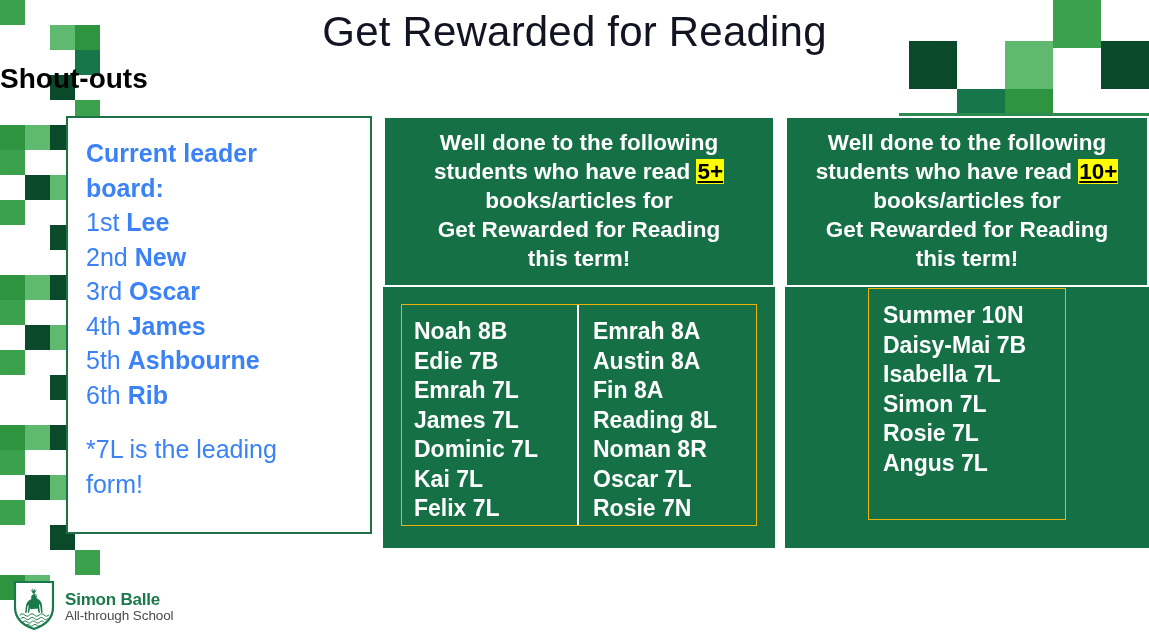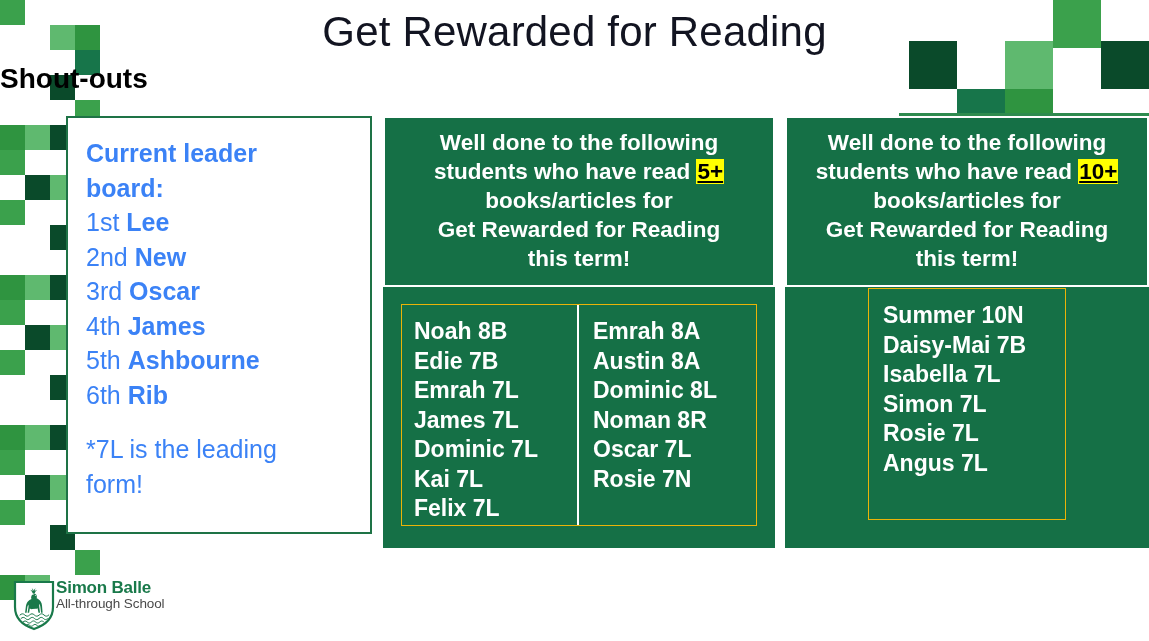--- a/index.html
+++ b/index.html
@@ -117,21 +117,21 @@
     border-left: 2px solid #ffffff;
     padding-left: 14px;
   }
   #names-10plus .names-col { padding: 12px 6px 6px 14px; }
   .name-row { white-space: nowrap; }
 
   
   #logo {
     position: absolute;
     left: 12px; bottom: 6px;
-    display: flex; 
+    display: flex; align-items: center; gap: 9px;
   }
   #logo-text { line-height: 1.08; }
   #logo-name {
     font-size: 17px; font-weight: bold; color: #19794a;
     letter-spacing: -0.2px;
   }
   #logo-sub {
     font-size: 13.5px; font-weight: 400; color: #4a4a4a;
     letter-spacing: -0.1px;
   }
@@ -231,21 +231,22 @@
           <div class="name-row">Edie 7B</div>
           <div class="name-row">Emrah 7L</div>
           <div class="name-row">James 7L</div>
           <div class="name-row">Dominic 7L</div>
           <div class="name-row">Kai 7L</div>
           <div class="name-row">Felix 7L</div>
         </div>
       <div class="names-col" id="col-5-right">
           <div class="name-row">Emrah 8A</div>
           <div class="name-row">Austin 8A</div>
-          <div class="name-row">Dominic 8L</div>
+          <div class="name-row">Fin 8A</div>
+          <div class="name-row">Reading 8L</div>
           <div class="name-row">Noman 8R</div>
           <div class="name-row">Oscar 7L</div>
           <div class="name-row">Rosie 7N</div>
         </div>
     </div>
   </div>
 
   <div class="panel" id="panel-10plus">
     <div class="panel-head">
       <span>Well done to the following</span><br>

